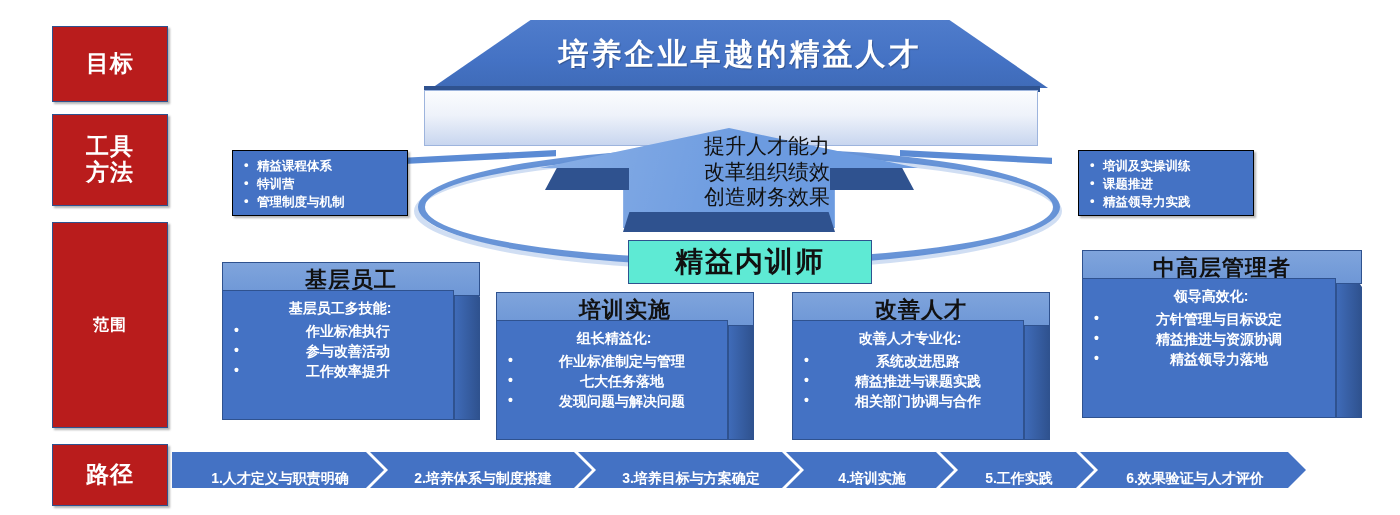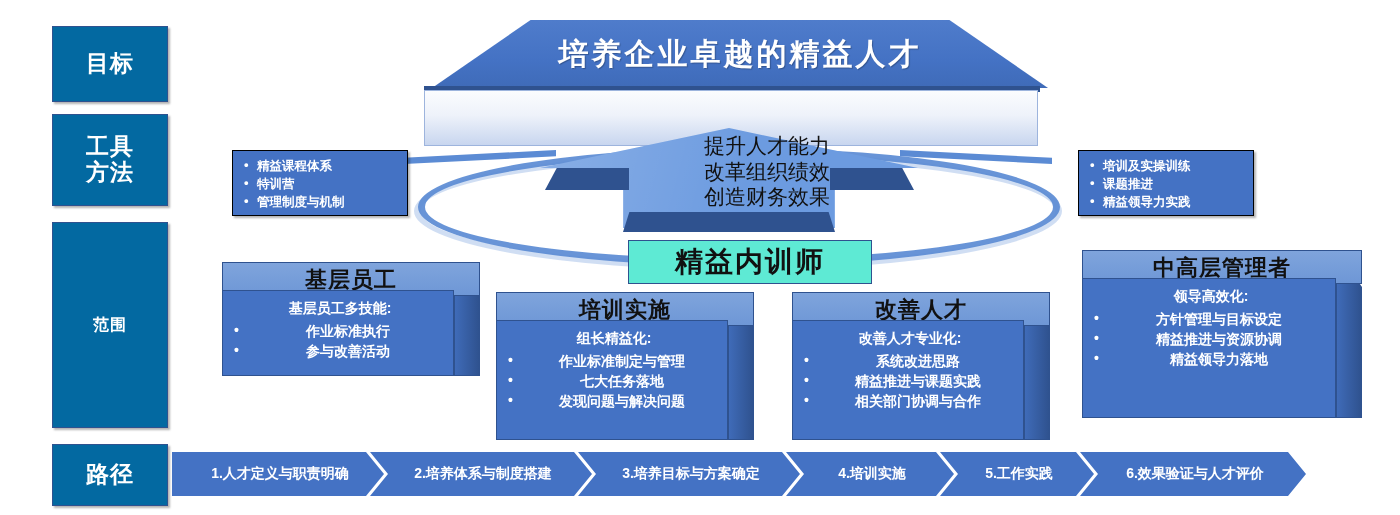--- a/index.html
+++ b/index.html
@@ -2,21 +2,21 @@
 <html><head>
 <meta charset="utf-8">
 <style>
   html,body{margin:0;padding:0;background:#ffffff;}
   body{width:1400px;height:515px;overflow:hidden;
        font-family:"Liberation Sans","DejaVu Sans",sans-serif;}
   #stage{position:relative;width:1400px;height:515px;background:#fff;}
 
   
   .rowlabel{
-    position:absolute;background:#0369a1;border:1px solid #2F528F;
+    position:absolute;background:#b91c1c;border:1px solid #2F528F;
     color:#fff;font-weight:bold;display:flex;align-items:center;
     justify-content:center;text-align:center;line-height:1.12;
     box-shadow:2px 2px 2px rgba(0,0,0,.30);
     letter-spacing:1px;
   }
   #lbl-goal  {left:52px;  top:26px;  width:114px; height:74px;  font-size:23px;}
   #lbl-tools {left:52px;  top:114px; width:114px; height:90px;  font-size:23px;}
   #lbl-scope {left:52px;  top:222px; width:114px; height:204px; font-size:16px;}
   #lbl-path  {left:52px;  top:444px; width:114px; height:60px;  font-size:23px;}
 
@@ -133,30 +133,30 @@
     color:#fff;font-size:14px;font-weight:bold;text-align:center;line-height:1.4;
     white-space:nowrap;
   }
   .cube .front ul{margin:2px 0 0 0;padding:0 0 0 16px;list-style:none;}
   .cube .front li{
     color:#fff;font-size:14px;font-weight:bold;line-height:1.45;
     position:relative;white-space:nowrap;text-align:center;
   }
   .cube .front li:before{content:"•";position:absolute;left:-15px;top:-1px;font-size:14px;}
 
-  #cube-0{left:222px;top:262px;width:258px;height:114px;}
+  #cube-0{left:222px;top:262px;width:258px;height:158px;}
   #cube-1{left:496px;top:292px;width:258px;height:148px;}
   #cube-2{left:792px;top:292px;width:258px;height:148px;}
   #cube-3{left:1082px;top:250px;width:280px;height:168px;}
 
   
   #path-row{position:absolute;left:172px;top:452px;height:44px;}
   .chev{
-    position:absolute;top:0;height:44px;background:#4472C4;
-    display:flex;align-items:center;justify-content:center;
+    position:absolute;top:0;height:36px;background:#4472C4;
+    display:flex;align-items:flex-end;justify-content:center;
     color:#fff;font-size:14px;font-weight:bold;white-space:nowrap;
     clip-path:polygon(0% 0%,calc(100% - 18px) 0%,100% 50%,calc(100% - 18px) 100%,0% 100%);
   }
   .chev.notch{
     clip-path:polygon(0% 0%,calc(100% - 18px) 0%,100% 50%,calc(100% - 18px) 100%,0% 100%,18px 50%);
   }
   .chev span{padding-left:4px;}
 </style>
 </head>
 <body>
@@ -217,20 +217,21 @@
   <div class="cube" id="cube-0">
     <div class="side"></div>
     <div class="top">
       <div class="tlabel">基层员工</div>
     </div>
     <div class="front">
       <div class="head">基层员工多技能:</div>
       <ul>
           <li>作业标准执行</li>
           <li>参与改善活动</li>
+          <li>工作效率提升</li>
         </ul>
     </div>
   </div>
 
   <div class="cube" id="cube-1">
     <div class="side"></div>
     <div class="top">
       <div class="tlabel">培训实施</div>
     </div>
     <div class="front">

